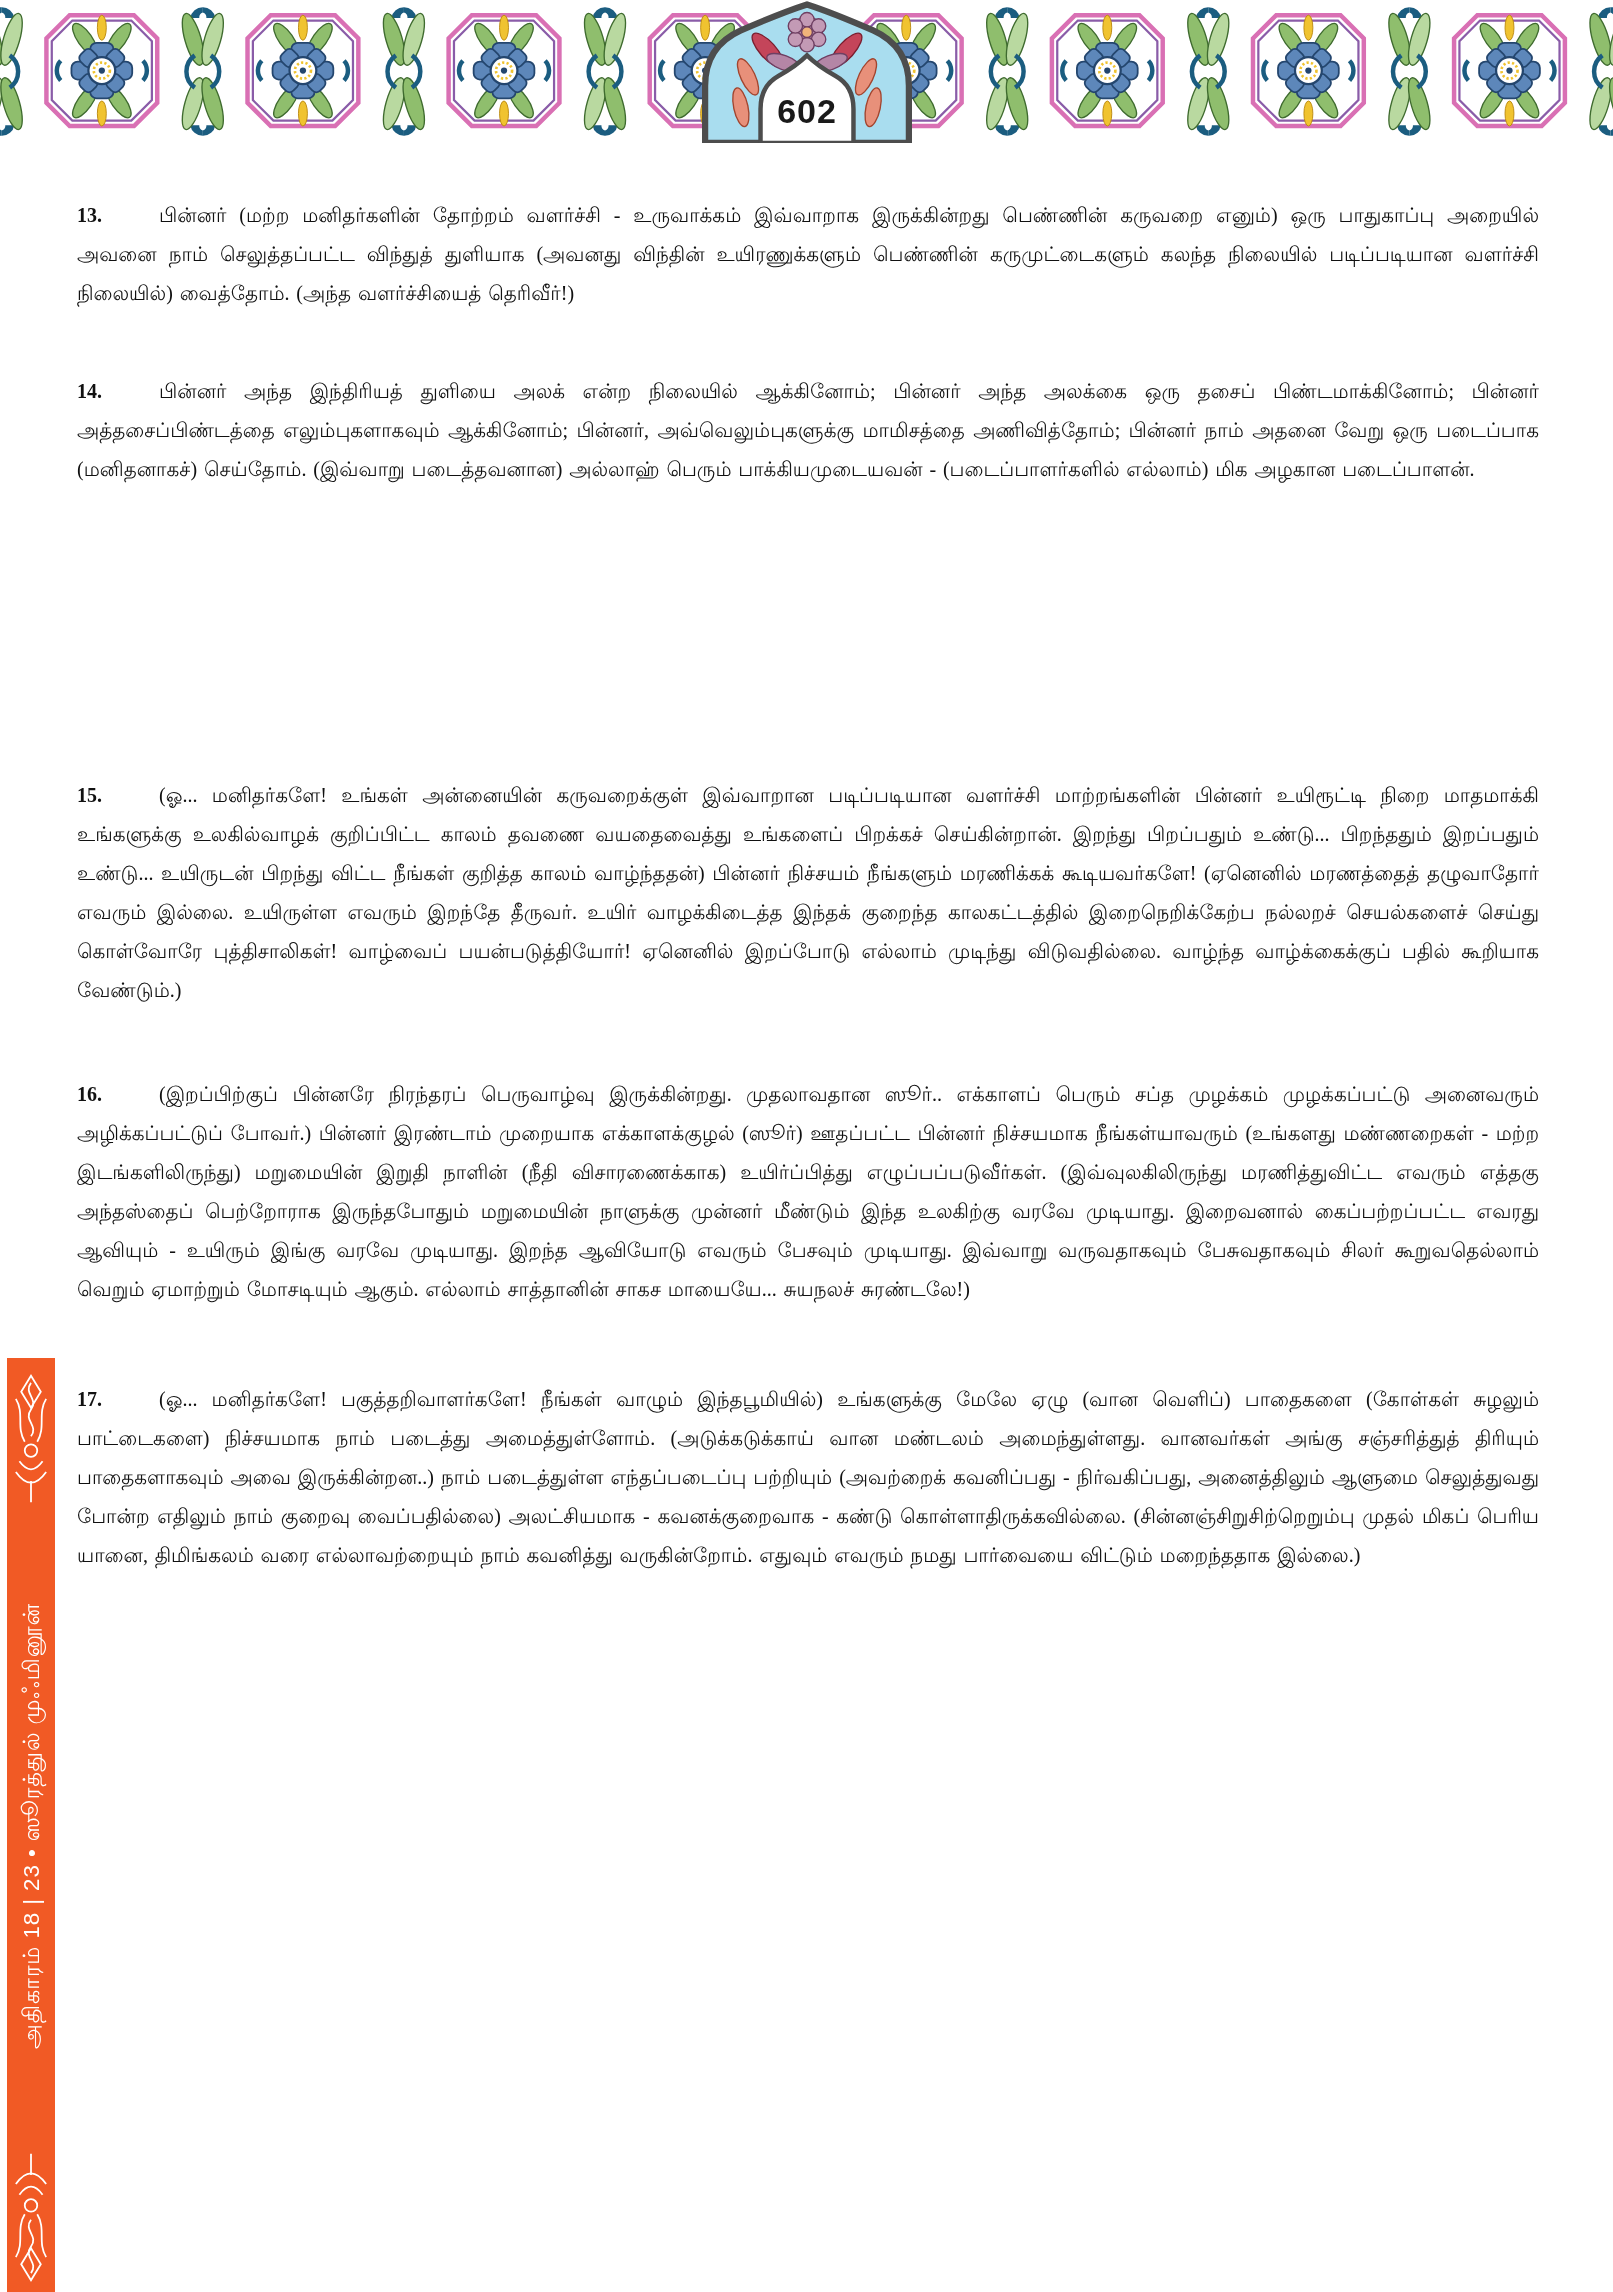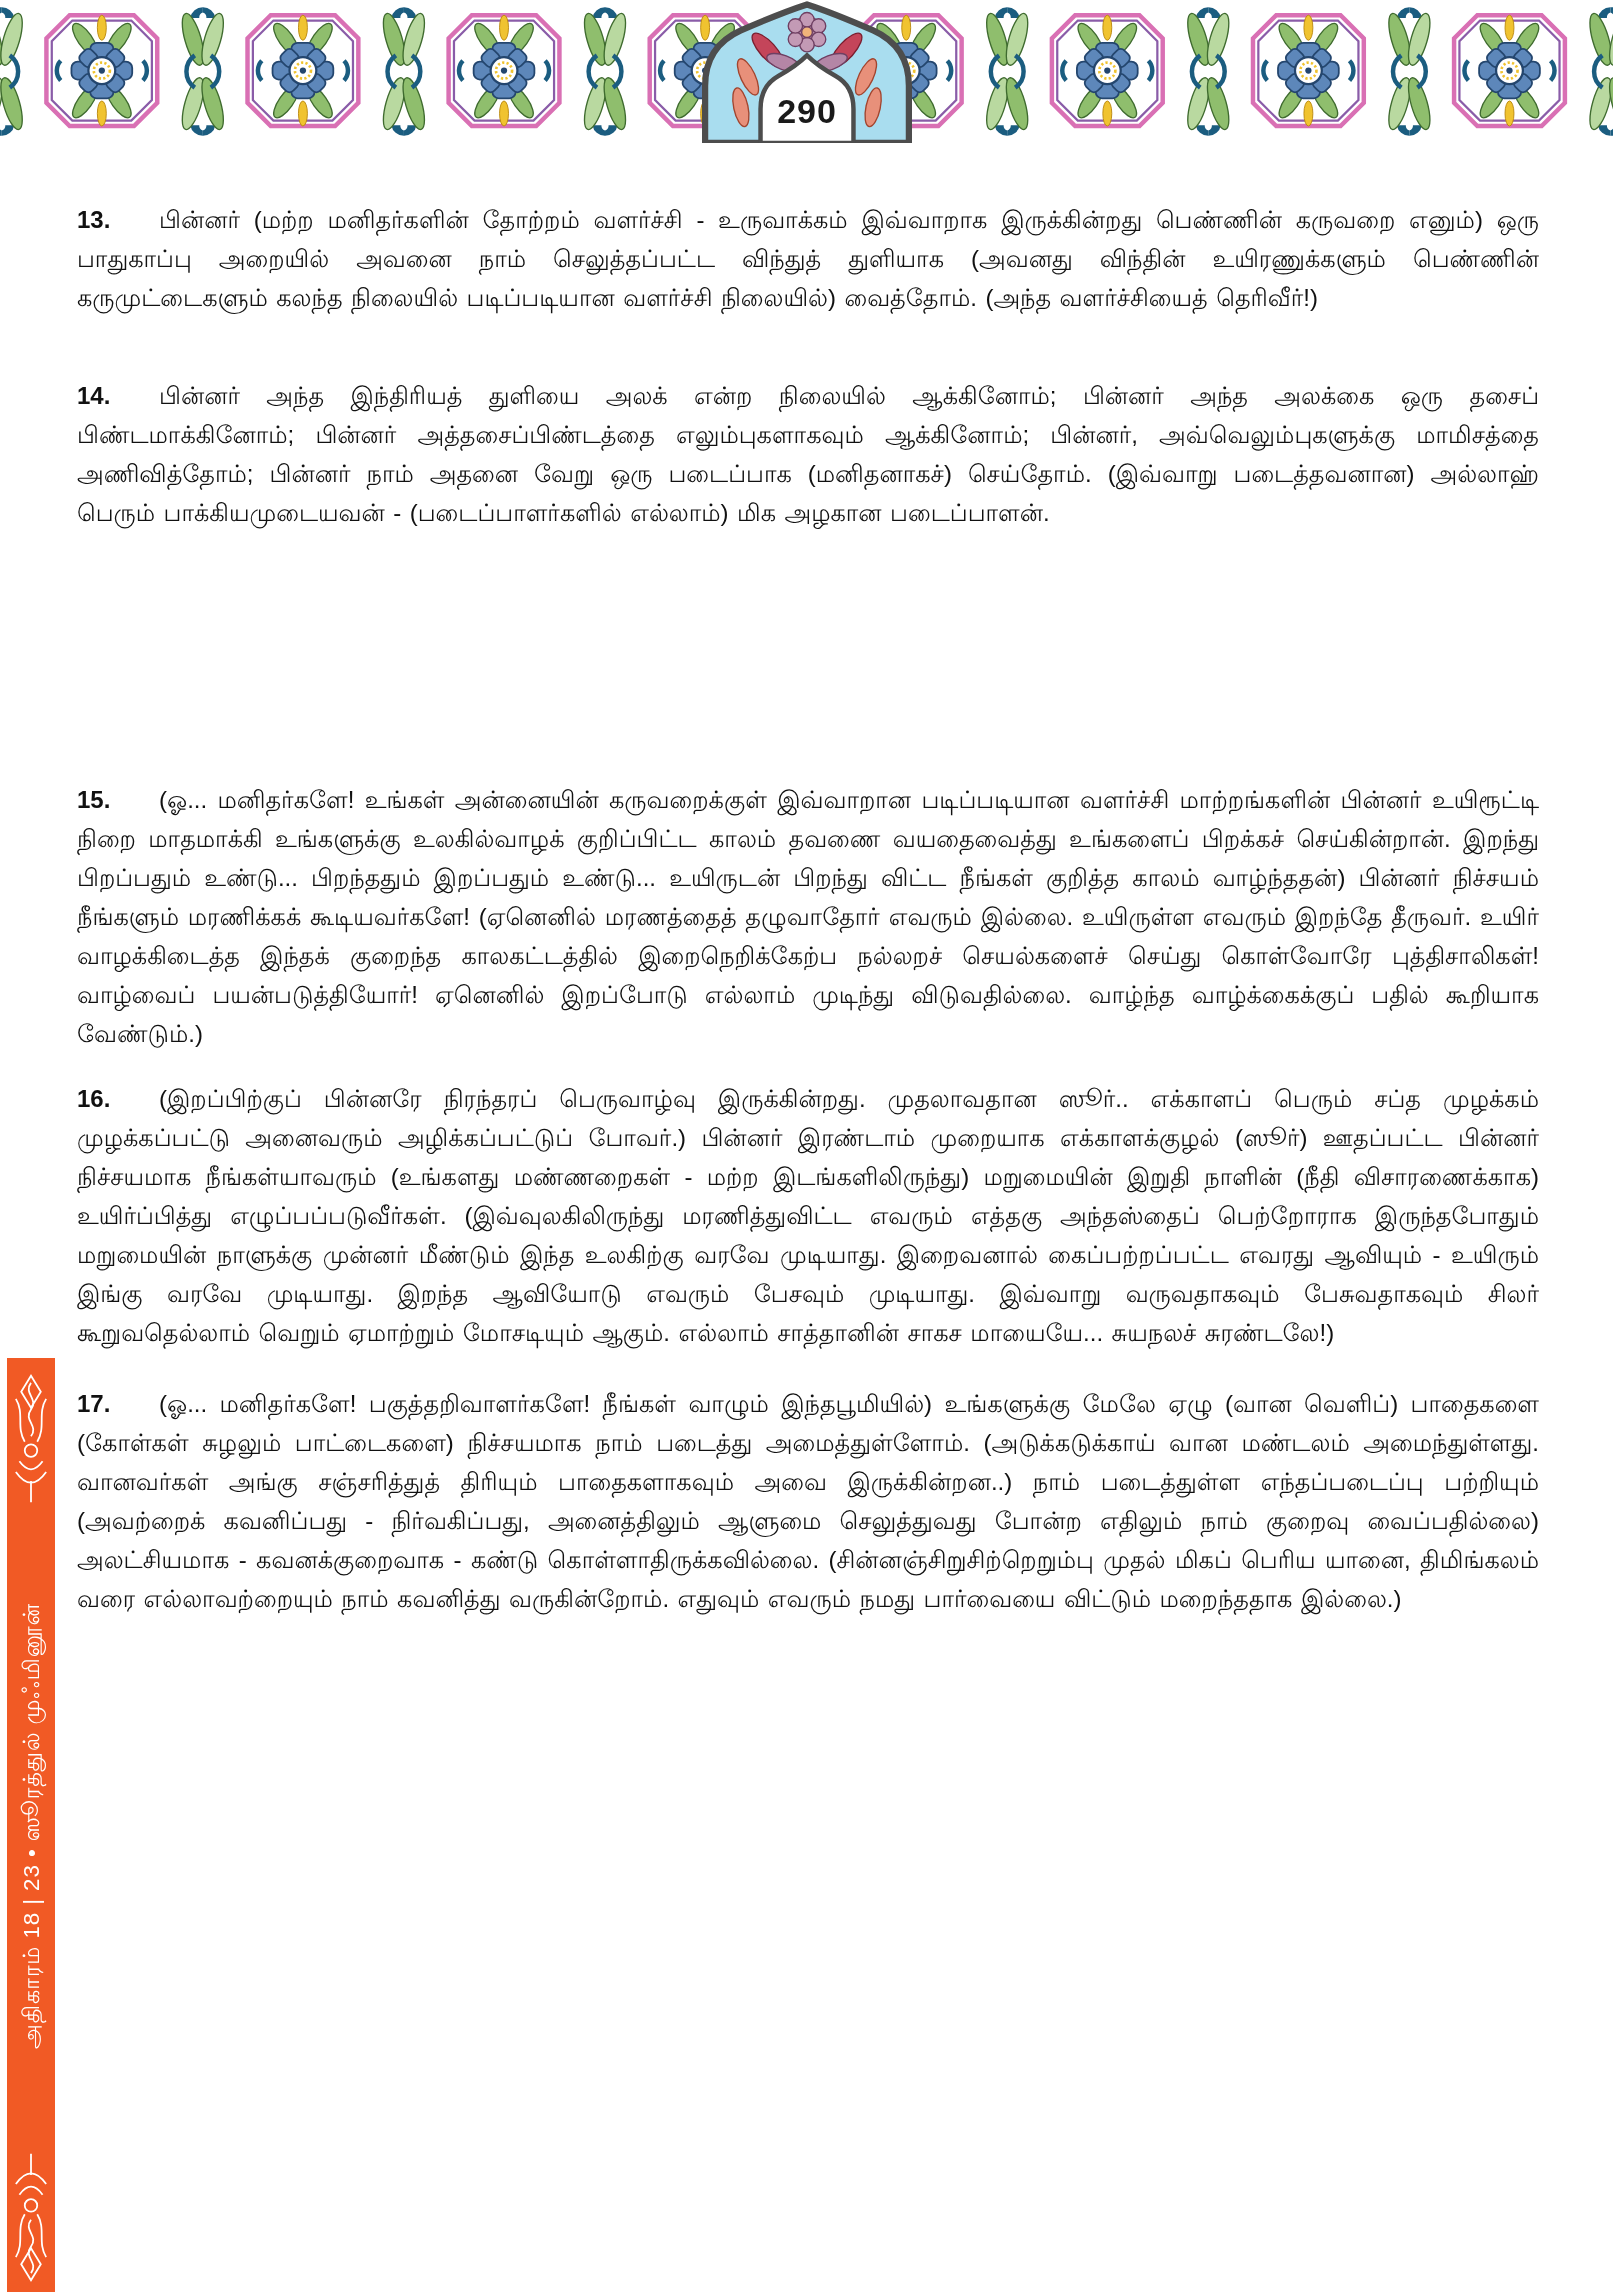--- a/index.html
+++ b/index.html
@@ -26,22 +26,23 @@
   .arch .page-num{
     position:absolute; left:50%; bottom:12.5px;
     transform:translateX(-50%);
     font-size:34px; font-weight:bold; color:#1a1a1a;
     letter-spacing:0.9px;
   }
   
   .verse{
     position:absolute; left:77px; width:1462px;
     text-align:justify;
-    font-size:24px; line-height:39px;
+    font-size:20px; line-height:39px;
     word-spacing:1.8px;
+    font-family:Liberation Serif, serif;
   }
   .vnum{
     font-weight:bold;
     display:inline-block;
     min-width:82px;
   }
   #v13{top:176px;}
   #v14{top:352px;}
   #v15{top:756px;}
   #v16{top:1055px;}
@@ -144,21 +145,21 @@
         <ellipse cx="62" cy="86" rx="8" ry="22" fill="#e8907a" stroke="#a2452f" stroke-width="1.5" transform="rotate(-25 62 86)"></ellipse>
         <ellipse cx="54" cy="120" rx="8" ry="22" fill="#e8907a" stroke="#a2452f" stroke-width="1.5" transform="rotate(-12 54 120)"></ellipse>
         <ellipse cx="172" cy="56" rx="9" ry="24" fill="#c4455a" stroke="#7a1f30" stroke-width="1.5" transform="rotate(42 172 56)"></ellipse>
         <ellipse cx="154" cy="70" rx="8" ry="20" fill="#b486a6" stroke="#6e3f62" stroke-width="1.5" transform="rotate(70 154 70)"></ellipse>
         <ellipse cx="194" cy="86" rx="8" ry="22" fill="#e8907a" stroke="#a2452f" stroke-width="1.5" transform="rotate(25 194 86)"></ellipse>
         <ellipse cx="202" cy="120" rx="8" ry="22" fill="#e8907a" stroke="#a2452f" stroke-width="1.5" transform="rotate(12 202 120)"></ellipse>
       </g>
 
       <path d="M76,160 V122 Q76,96 96,85 Q116,74 128,62 Q140,74 160,85 Q180,96 180,122 V160 Z" fill="#ffffff" stroke="#4d4d4d" stroke-width="5"></path>
     </svg>
-    <span class="page-num">290</span>
+    <span class="page-num">602</span>
   </div>
 
   <p class="verse" id="v13"><span class="vnum">13.</span><span>பின்னர் (மற்ற மனிதர்களின் தோற்றம் வளர்ச்சி - உருவாக்கம் இவ்வாறாக இருக்கின்றது பெண்ணின் கருவறை எனும்) ஒரு பாதுகாப்பு அறையில் அவனை நாம் செலுத்தப்பட்ட விந்துத் துளியாக (அவனது விந்தின் உயிரணுக்களும் பெண்ணின் கருமுட்டைகளும் கலந்த நிலையில் படிப்படியான வளர்ச்சி நிலையில்) வைத்தோம். (அந்த வளர்ச்சியைத் தெரிவீர்!)</span></p>
 
   <p class="verse" id="v14"><span class="vnum">14.</span><span>பின்னர் அந்த இந்திரியத் துளியை அலக் என்ற நிலையில் ஆக்கினோம்; பின்னர் அந்த அலக்கை ஒரு தசைப் பிண்டமாக்கினோம்; பின்னர் அத்தசைப்பிண்டத்தை எலும்புகளாகவும் ஆக்கினோம்; பின்னர், அவ்வெலும்புகளுக்கு மாமிசத்தை அணிவித்தோம்; பின்னர் நாம் அதனை வேறு ஒரு படைப்பாக (மனிதனாகச்) செய்தோம். (இவ்வாறு படைத்தவனான) அல்லாஹ் பெரும் பாக்கியமுடையவன் - (படைப்பாளர்களில் எல்லாம்) மிக அழகான படைப்பாளன்.</span></p>
 
   <p class="verse" id="v15"><span class="vnum">15.</span><span>(ஓ... மனிதர்களே! உங்கள் அன்னையின் கருவறைக்குள் இவ்வாறான படிப்படியான வளர்ச்சி மாற்றங்களின் பின்னர் உயிரூட்டி நிறை மாதமாக்கி உங்களுக்கு உலகில்வாழக் குறிப்பிட்ட காலம் தவணை வயதைவைத்து உங்களைப் பிறக்கச் செய்கின்றான். இறந்து பிறப்பதும் உண்டு... பிறந்ததும் இறப்பதும் உண்டு... உயிருடன் பிறந்து விட்ட நீங்கள் குறித்த காலம் வாழ்ந்ததன்) பின்னர் நிச்சயம் நீங்களும் மரணிக்கக் கூடியவர்களே! (ஏனெனில் மரணத்தைத் தழுவாதோர் எவரும் இல்லை. உயிருள்ள எவரும் இறந்தே தீருவர். உயிர் வாழக்கிடைத்த இந்தக் குறைந்த காலகட்டத்தில் இறைநெறிக்கேற்ப நல்லறச் செயல்களைச் செய்து கொள்வோரே புத்திசாலிகள்! வாழ்வைப் பயன்படுத்தியோர்! ஏனெனில் இறப்போடு எல்லாம் முடிந்து விடுவதில்லை. வாழ்ந்த வாழ்க்கைக்குப் பதில் கூறியாக வேண்டும்.)</span></p>
 
   <p class="verse" id="v16"><span class="vnum">16.</span><span>(இறப்பிற்குப் பின்னரே நிரந்தரப் பெருவாழ்வு இருக்கின்றது. முதலாவதான ஸூர்.. எக்காளப் பெரும் சப்த முழக்கம் முழக்கப்பட்டு அனைவரும் அழிக்கப்பட்டுப் போவர்.) பின்னர் இரண்டாம் முறையாக எக்காளக்குழல் (ஸூர்) ஊதப்பட்ட பின்னர் நிச்சயமாக நீங்கள்யாவரும் (உங்களது மண்ணறைகள் - மற்ற இடங்களிலிருந்து) மறுமையின் இறுதி நாளின் (நீதி விசாரணைக்காக) உயிர்ப்பித்து எழுப்பப்படுவீர்கள். (இவ்வுலகிலிருந்து மரணித்துவிட்ட எவரும் எத்தகு அந்தஸ்தைப் பெற்றோராக இருந்தபோதும் மறுமையின் நாளுக்கு முன்னர் மீண்டும் இந்த உலகிற்கு வரவே முடியாது. இறைவனால் கைப்பற்றப்பட்ட எவரது ஆவியும் - உயிரும் இங்கு வரவே முடியாது. இறந்த ஆவியோடு எவரும் பேசவும் முடியாது. இவ்வாறு வருவதாகவும் பேசுவதாகவும் சிலர் கூறுவதெல்லாம் வெறும் ஏமாற்றும் மோசடியும் ஆகும். எல்லாம் சாத்தானின் சாகச மாயையே... சுயநலச் சுரண்டலே!)</span></p>
 

